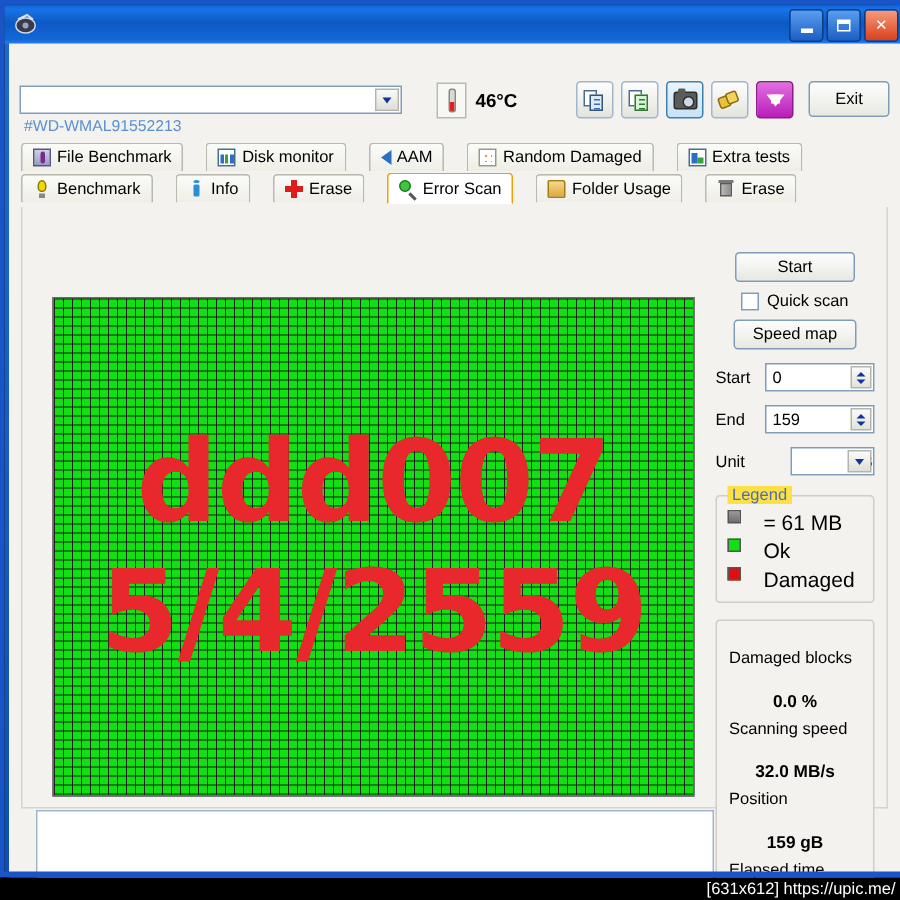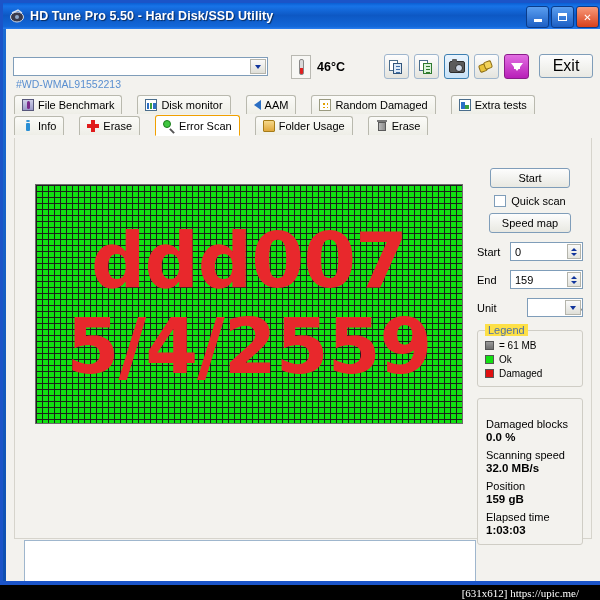--- a/index.html
+++ b/index.html
@@ -90,21 +90,21 @@
     display:flex;align-items:center;justify-content:center;
     box-sizing:border-box;
   }
   .tb.sel{border-color:#3c7fb1;background:linear-gradient(180deg,#eaf4fd,#c7e2f7);}
   .tb.magenta{border-color:#8a1c8a;background:linear-gradient(180deg,#e26ee2,#b81fb8);}
   .exit-btn{
     position:absolute;left:533px;top:3px;width:54px;height:24px;
     border:1px solid #7f9db9;border-radius:3px;box-sizing:border-box;
     background:linear-gradient(180deg,#fdfdfd,#e9e9e3);
     display:flex;align-items:center;justify-content:center;
-    font-size:16px;color:#000;
+    font-size:11px;color:#000;
   }
   
   .ic-doc{position:relative;width:15px;height:14px;}
   .ic-doc .p1{position:absolute;left:0;top:0;width:9px;height:11px;background:#fff;border:1px solid #4a6d8c;box-sizing:border-box;}
   .ic-doc .p2{position:absolute;left:4px;top:3px;width:9px;height:11px;background:#dce9f7;border:1px solid #32557a;box-sizing:border-box;}
   .ic-doc .p2 i{display:block;height:1px;background:#3f6fa8;margin:2px 1.5px;}
   .ic-doc.green .p2{background:#d9f2d9;border-color:#2e7a2e;}
   .ic-doc.green .p2 i{background:#2e7a2e;}
   .ic-cam{position:relative;width:16px;height:12px;background:#5b5b5b;border-radius:2px;border:1px solid #2c2c2c;box-sizing:border-box;}
   .ic-cam:before{content:"";position:absolute;left:5px;top:2px;width:6px;height:6px;border-radius:50%;background:#cfd8e6;border:1px solid #2c2c2c;}
@@ -160,21 +160,21 @@
   .i-erase{position:relative;}
   .i-erase:after{content:"";position:absolute;left:2px;top:2px;width:8px;height:9px;background:linear-gradient(90deg,#b9b9b9,#8e8e8e);border:1px solid #5a5a5a;box-sizing:border-box;}
   .i-erase:before{content:"";position:absolute;left:1px;top:0;width:10px;height:2px;background:#7a7a7a;}
 
   
   .panel{
     position:absolute;left:8px;top:109px;width:578px;height:401px;
     background:#f3f2ee;border:1px solid #d6d4cc;border-top:none;box-sizing:border-box;
   }
   .scanbox{
-    position:absolute;left:20px;top:46px;width:428px;height:240px;
+    position:absolute;left:20px;top:60px;width:428px;height:333px;
     border:1px solid #6b6b6b;background:#1a1a1a;box-sizing:border-box;
     overflow:hidden;
   }
   .grid{position:absolute;left:0;top:0;width:100%;height:100%;
     background-image:
       linear-gradient(to right,#1d1d1d 0 1px,transparent 1px 6px),
       linear-gradient(to bottom,#1d1d1d 0 1px,transparent 1px 6px);
     background-size:6px 6px,6px 6px;
     background-color:#12e012;
   }
@@ -221,59 +221,58 @@
     display:flex;align-items:center;justify-content:center;}
 
   .group{
     margin-top:13px;border:1px solid #cfcdc5;border-radius:3px;padding:6px 7px 7px 7px;position:relative;
     background:#f3f2ee;box-sizing:border-box;
   }
   .group > .gtitle{
     position:absolute;top:-7px;left:7px;background:#fde047;padding:0 3px;
     font-size:11px;color:#4d6fa8;
   }
-  .lgrow{display:flex;align-items:center;gap:5px;margin-top:3px;font-size:10px;color:#000;}
+  .lgrow{display:flex;gap:15px;margin-top:3px;font-size:14px;color:#000;}
   .swatch{width:9px;height:9px;border:1px solid #555;box-sizing:border-box;flex:0 0 auto;}
   .sw-gray{background:linear-gradient(180deg,#9a9a9a,#6e6e6e);}
   .sw-green{background:#12e012;}
   .sw-red{background:#e01010;}
 
   .stats{margin-top:11px;border:1px solid #cfcdc5;border-radius:3px;padding:7px 8px 8px 8px;background:#f3f2ee;box-sizing:border-box;}
   .st-lbl{font-size:11px;color:#000;margin-top:6px;}
   .st-lbl:first-child{margin-top:12px;}
-  .st-val{font-size:11.5px;font-weight:bold;color:#000;text-align:left;margin-top:1px;}
+  .st-val{font-size:11.5px;font-weight:bold;color:#000;text-align:center;margin-top:17px;}
 
   
   .logbox{
     position:absolute;left:18px;top:511px;width:452px;height:52px;
     background:#fff;border:1px solid #9fb6cd;box-sizing:border-box;
   }
 
   
   .wm{
     position:absolute;left:0;top:585px;width:600px;height:15px;background:#000;
     display:flex;align-items:center;justify-content:flex-end;
   }
-  .wm span{color:#fff;font-size:11px;font-family:Liberation Serif, serif;padding-right:21px;letter-spacing:0px;}
+  .wm span{color:#fff;font-size:11px;font-family:Liberation Sans, sans-serif;padding-right:3px;letter-spacing:0px;}
   .bluebar{position:absolute;left:0;top:581px;width:600px;height:4px;background:#1b54c8;}
 </style>
 </head>
 <body>
 
 <div class="app">
 
   <div class="titlebar">
     <span class="title-icon">
       <svg width="16" height="16" viewBox="0 0 16 16">
         <ellipse cx="8" cy="9" rx="6.5" ry="5" fill="#3a3a4a" stroke="#cfd8e6" stroke-width="1"></ellipse>
         <circle cx="8" cy="9" r="2" fill="#8fa8c8"></circle>
         <path d="M3 5 L9 2 L13 5" stroke="#d8e2f0" stroke-width="1.4" fill="none"></path>
       </svg>
     </span>
-    <span class="title-text">HD Tune Pro 5.50 - Hard Disk/SSD Utility</span>
     <div class="win-btns">
       <div class="wb min">
           <span class="minbar"></span>
         </div>
       <div class="wb max">
           <span class="maxbox"></span>
         </div>
       <div class="wb close">
           <span class="glyph">✕</span>
         </div>
@@ -351,20 +350,24 @@
         <div class="tab">
           <span class="tabicon i-rand"></span>
           <span>Random Damaged</span>
         </div>
         <div class="tab">
           <span class="tabicon i-extra"></span>
           <span>Extra tests</span>
         </div>
       </div>
       <div class="tab-row r2">
+        <div class="tab">
+          <span class="tabicon i-bench"></span>
+          <span>Benchmark</span>
+        </div>
         <div class="tab">
           <span class="tabicon i-info"></span>
           <span>Info</span>
         </div>
         <div class="tab">
           <span class="tabicon i-health"></span>
           <span>Erase</span>
         </div>
         <div class="tab active">
           <span class="tabicon i-err"></span>

